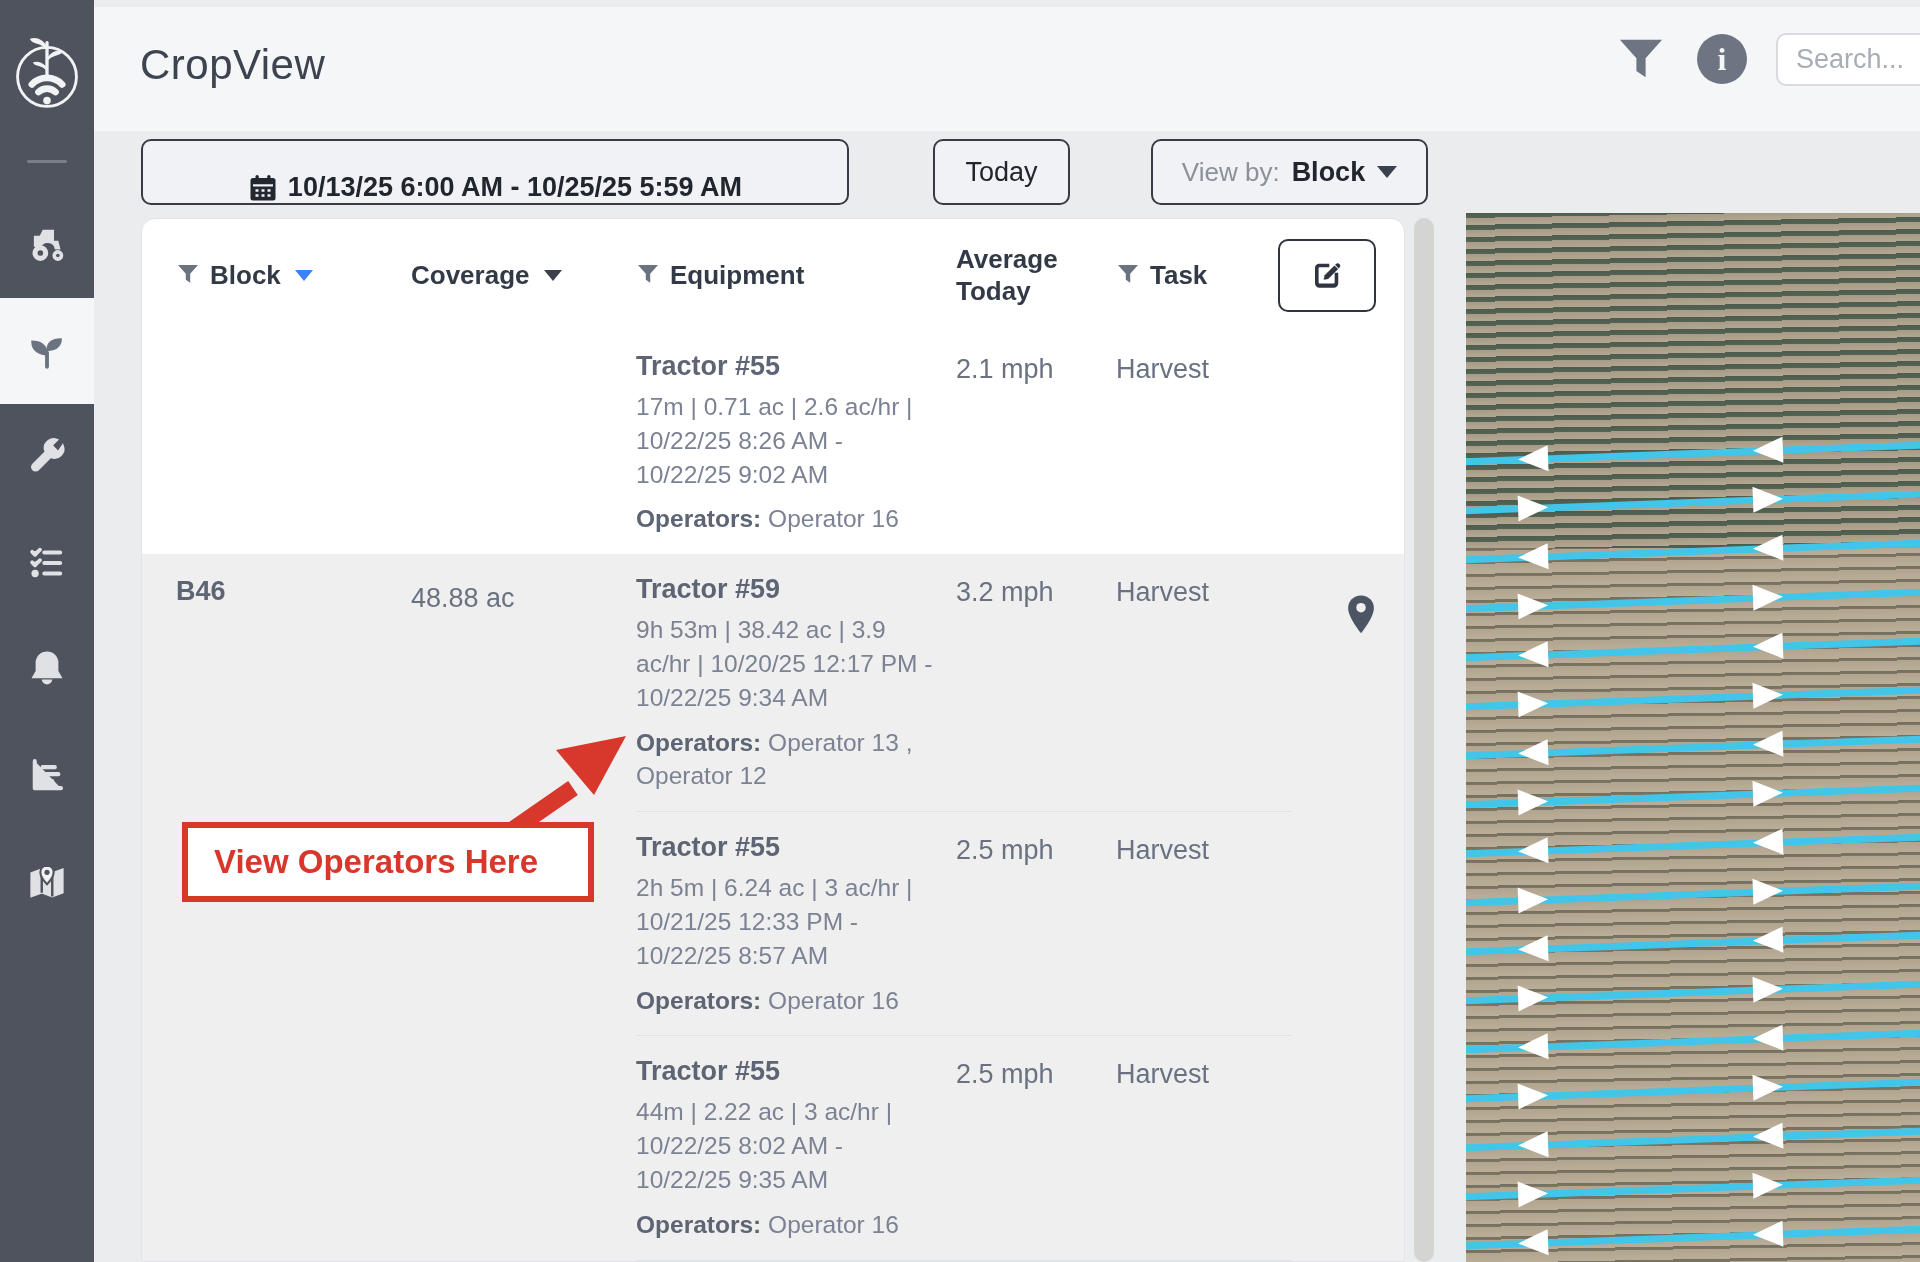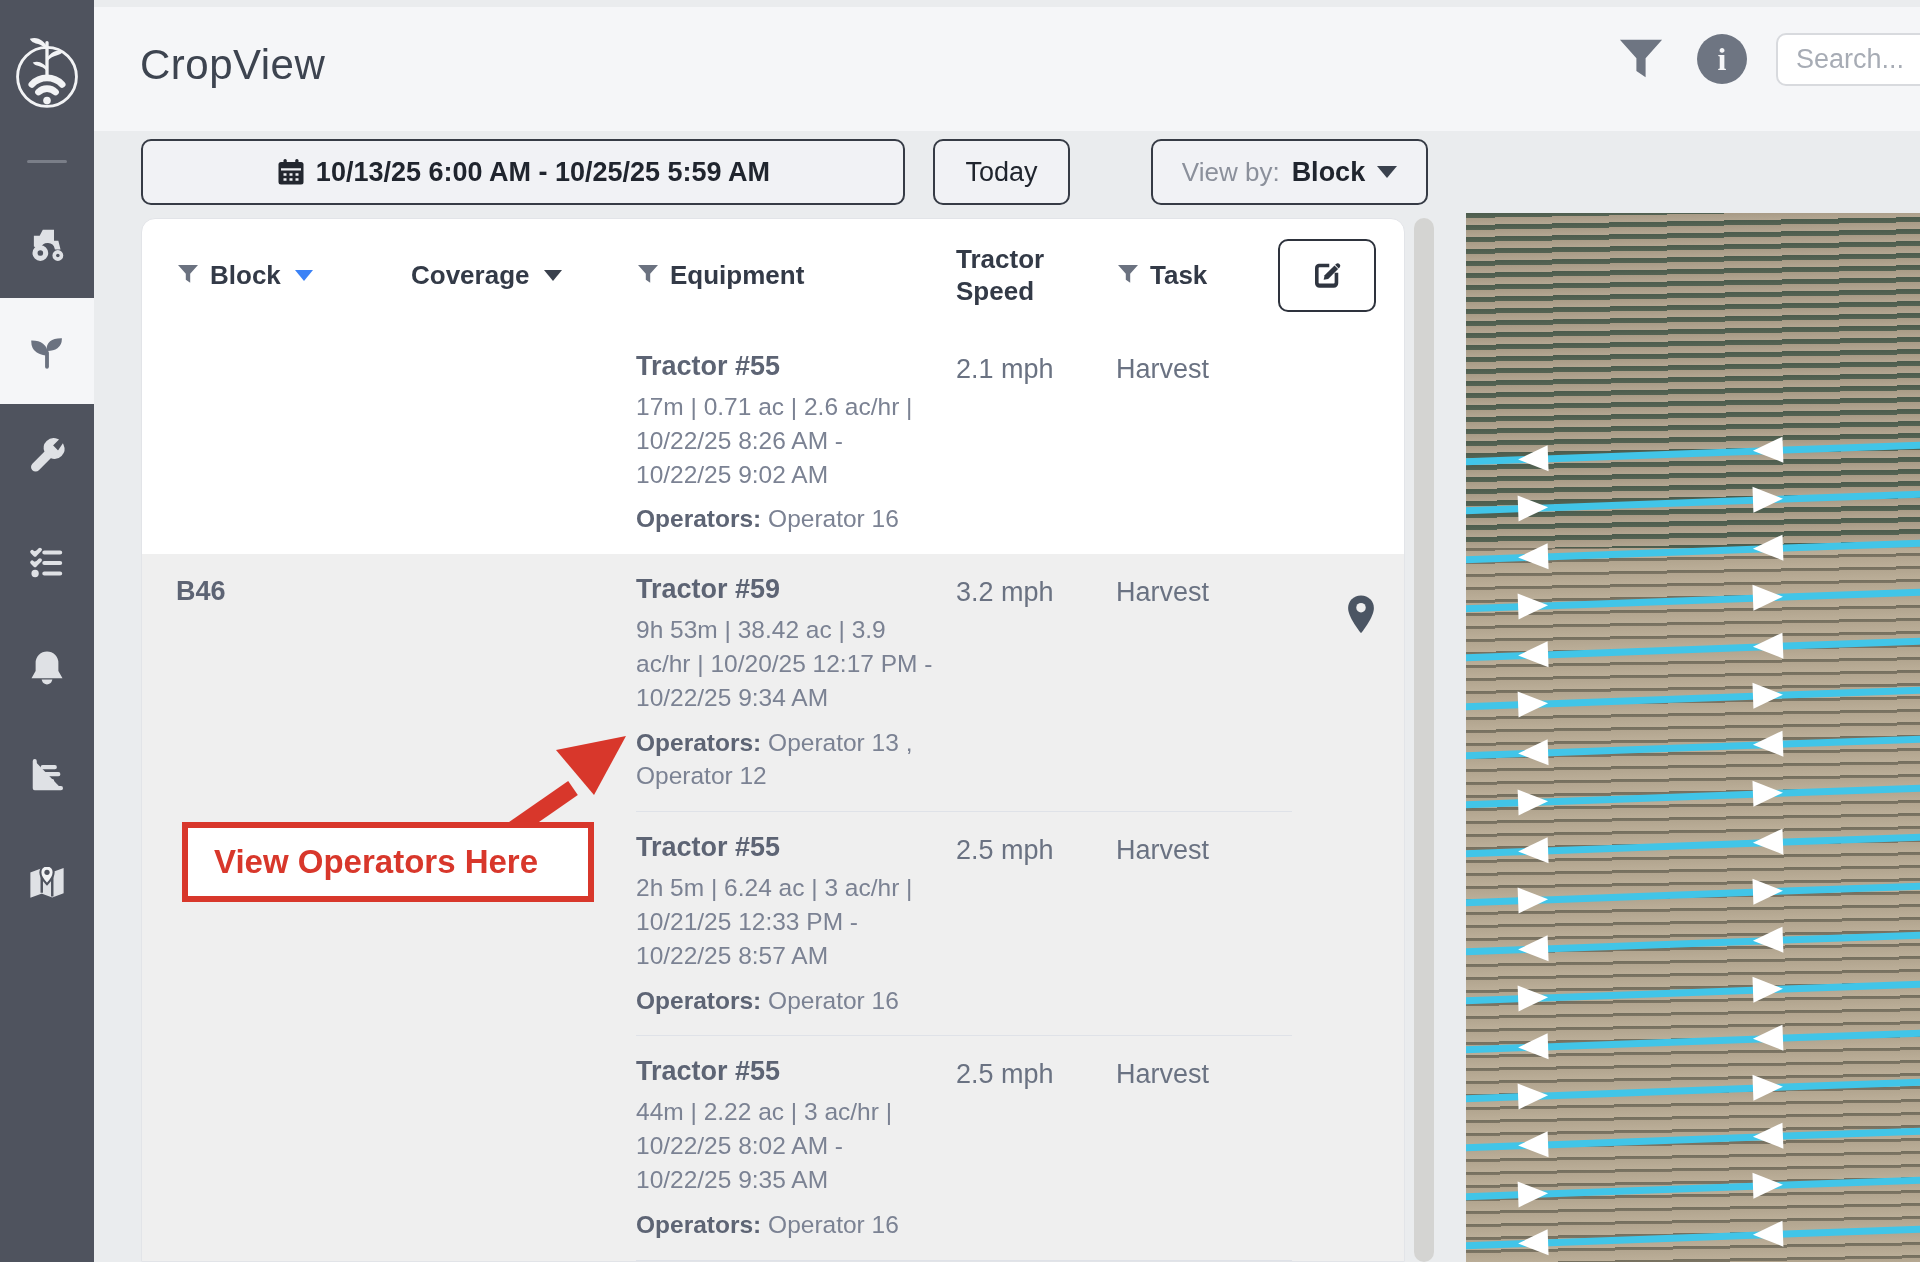--- a/index.html
+++ b/index.html
@@ -34,21 +34,21 @@
   .search-box { position:absolute; left:1682px; top:26px; width:180px; height:53px;
     background:#fff; border:2px solid #d8dade; border-radius:10px;
     font-size:27px; color:#3d4450; padding:0 18px; outline:none; }
   .search-box::placeholder { color:#a7acb5; }
 
   
   .tbtn { position:absolute; top:139px; height:66px; background:#f1f2f5;
     border:2.5px solid #363b45; border-radius:10px; display:flex;
     align-items:center; justify-content:center; font-size:27px; color:#20252e;
     cursor:pointer; }
-  .date-btn { left:141px; width:764px; font-weight:700; gap:10px; }
+  .date-btn { left:141px; width:708px; font-weight:700; gap:10px;align-items:flex-end; }
   .today-btn { left:933px; width:137px; font-weight:500; }
   .viewby-btn { left:1151px; width:277px; gap:12px; }
   .viewby-label { color:#8b909b; font-size:26px; }
   .viewby-value { font-weight:700; }
   .caret-down { width:0; height:0; border-left:10px solid transparent;
     border-right:10px solid transparent; border-top:12px solid #3a414d; }
 
   
   .panel { position:absolute; left:141px; top:218px; width:1264px; height:1044px;
     background:#fff; border:1px solid #e2e4e8; border-radius:14px 14px 0 0;
@@ -234,21 +234,21 @@
       <span>Coverage</span>
       <span class="sort-caret"></span>
     </div>
     <div class="th">
       <svg class="funnel" viewBox="0 0 24 22">
           <path d="M2 1h20l-7.8 8.7v9l-4.4-2.9v-6.1z" fill="#6b7280"></path>
         </svg>
       <span>Equipment</span>
     </div>
     <div class="th" style="width:150px;">
-      <span>Tractor Speed</span>
+      <span>Average Today</span>
     </div>
     <div class="th">
       <svg class="funnel" viewBox="0 0 24 22">
           <path d="M2 1h20l-7.8 8.7v9l-4.4-2.9v-6.1z" fill="#6b7280"></path>
         </svg>
       <span>Task</span>
     </div>
     <div class="edit-btn">
       <svg width="36" height="36" viewBox="0 0 24 24">
         <path d="M6.5 4.5h7v2.4H7A.6.6 0 0 0 6.4 7.5v9.5a.6.6 0 0 0 .6.6h9.5a.6.6 0 0 0 .6-.6v-6.5h2.4V17.5a3 3 0 0 1-3 3H7a3 3 0 0 1-3-3V7.5a3 3 0 0 1 2.5-3z" fill="#2f3540"></path>
@@ -276,20 +276,21 @@
         </div>
         <div class="speed">2.1 mph</div>
         <div class="task">Harvest</div>
       </div>
     </div>
   </div>
 
   <div class="trow gray">
     <div class="cell-block">B46</div>
     <div class="cell-cov">
+      <div>48.88 ac</div>
     </div>
     <div class="entries">
 
       <div class="entry">
         <div class="eq">
           <div class="eq-name">Tractor #59</div>
           <div class="eq-details">9h 53m | 38.42 ac | 3.9 ac/hr | 10/20/25 12:17 PM - 10/22/25 9:34 AM</div>
           <div class="eq-ops">
             <b>Operators:</b>
             <span>Operator 13 , Operator 12</span>

